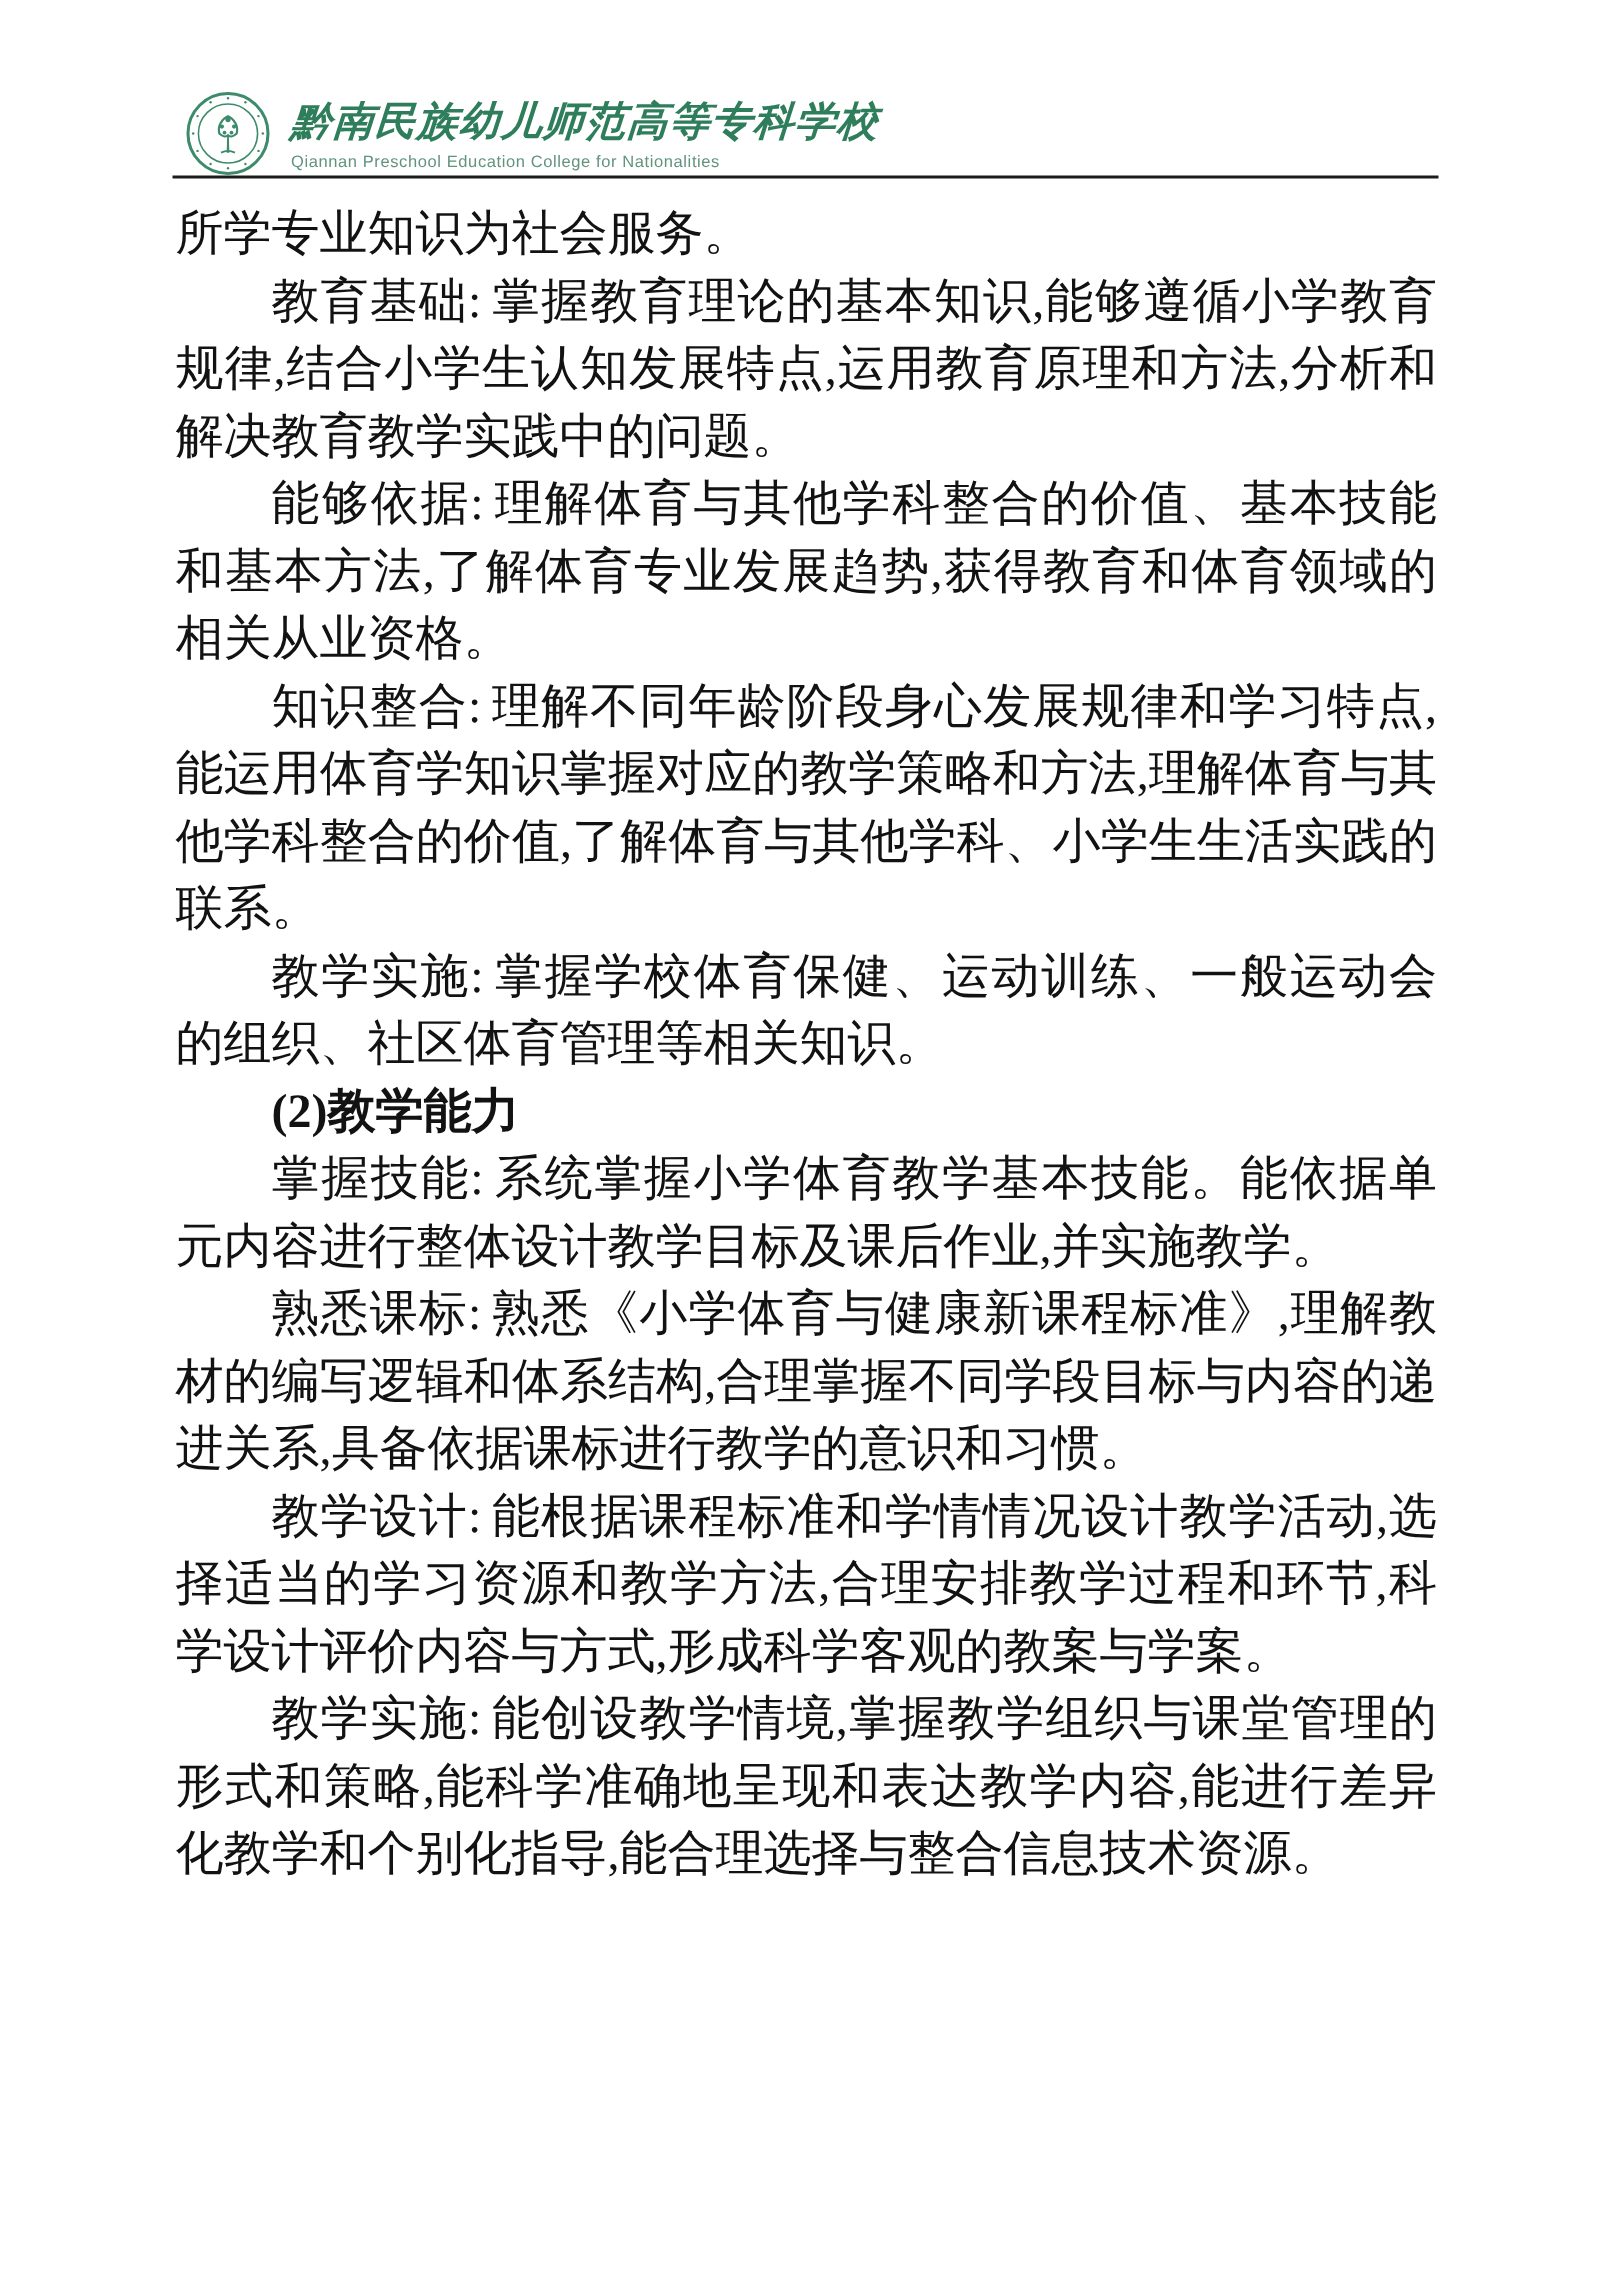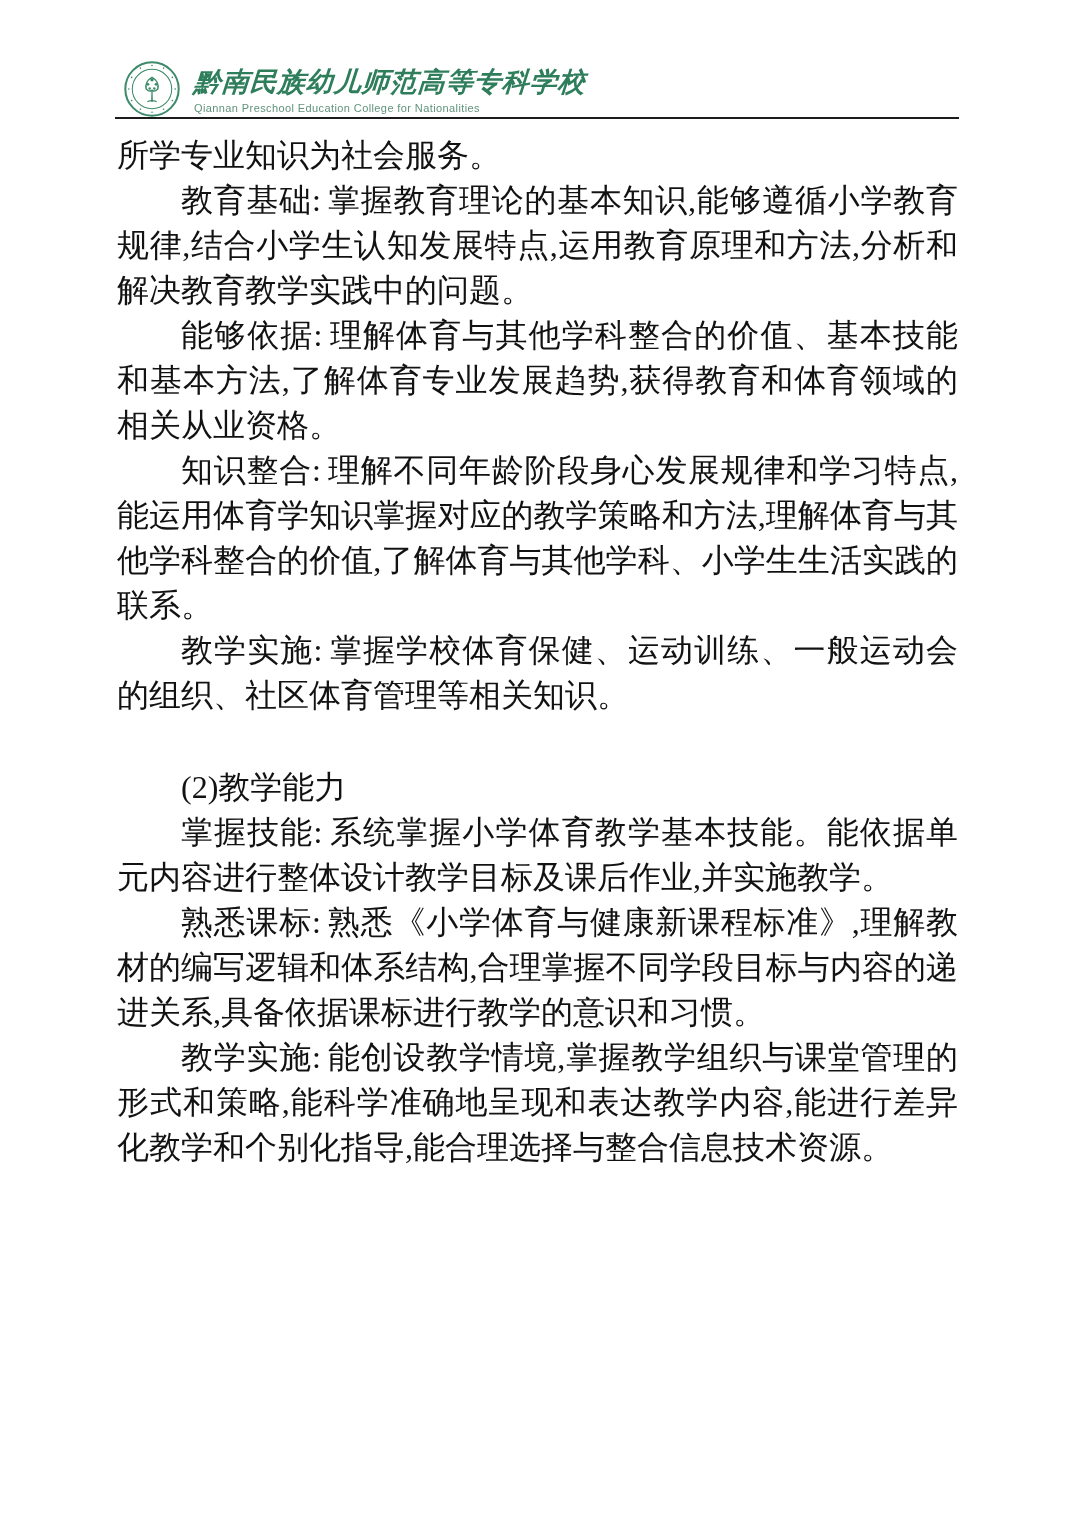--- a/index.html
+++ b/index.html
@@ -58,21 +58,21 @@
     top: 133px;
     width: 841px;
     color: #121212;
     font-size: 32px;
     line-height: 45px;
     text-align: justify;
     text-justify: inter-character;
   }
   .para { margin: 0; text-indent: 2em; }
   .para--continuation { text-indent: 0; }
-  .para--heading { font-weight: normal; margin-top: 47px; }
+  .para--heading { font-weight: bold; }
   .para .label { font-weight: normal; margin-right: 0.2em; }
 </style>
 </head>
 <body>
 
 <div class="page">
 
   <div class="header">
     <span>
       <svg class="seal" viewBox="0 0 100 100" aria-hidden="true">
@@ -125,17 +125,18 @@
     <p class="para para--labeled"><b class="label">教学实施:</b><span class="text">掌握学校体育保健、运动训练、一般运动会的组织、社区体育管理等相关知识。</span></p>
 
 
     <p class="para para--heading"><span class="text">(2)教学能力</span></p>
 
 
     <p class="para para--labeled"><b class="label">掌握技能:</b><span class="text">系统掌握小学体育教学基本技能。能依据单元内容进行整体设计教学目标及课后作业,并实施教学。</span></p>
 
     <p class="para para--labeled"><b class="label">熟悉课标:</b><span class="text">熟悉《小学体育与健康新课程标准》,理解教材的编写逻辑和体系结构,合理掌握不同学段目标与内容的递进关系,具备依据课标进行教学的意识和习惯。</span></p>
 
+    <p class="para para--labeled"><b class="label">教学设计:</b><span class="text">能根据课程标准和学情情况设计教学活动,选择适当的学习资源和教学方法,合理安排教学过程和环节,科学设计评价内容与方式,形成科学客观的教案与学案。</span></p>
 
     <p class="para para--labeled"><b class="label">教学实施:</b><span class="text">能创设教学情境,掌握教学组织与课堂管理的形式和策略,能科学准确地呈现和表达教学内容,能进行差异化教学和个别化指导,能合理选择与整合信息技术资源。</span></p>
   </div>
 
 </div>
 
 </body></html>

